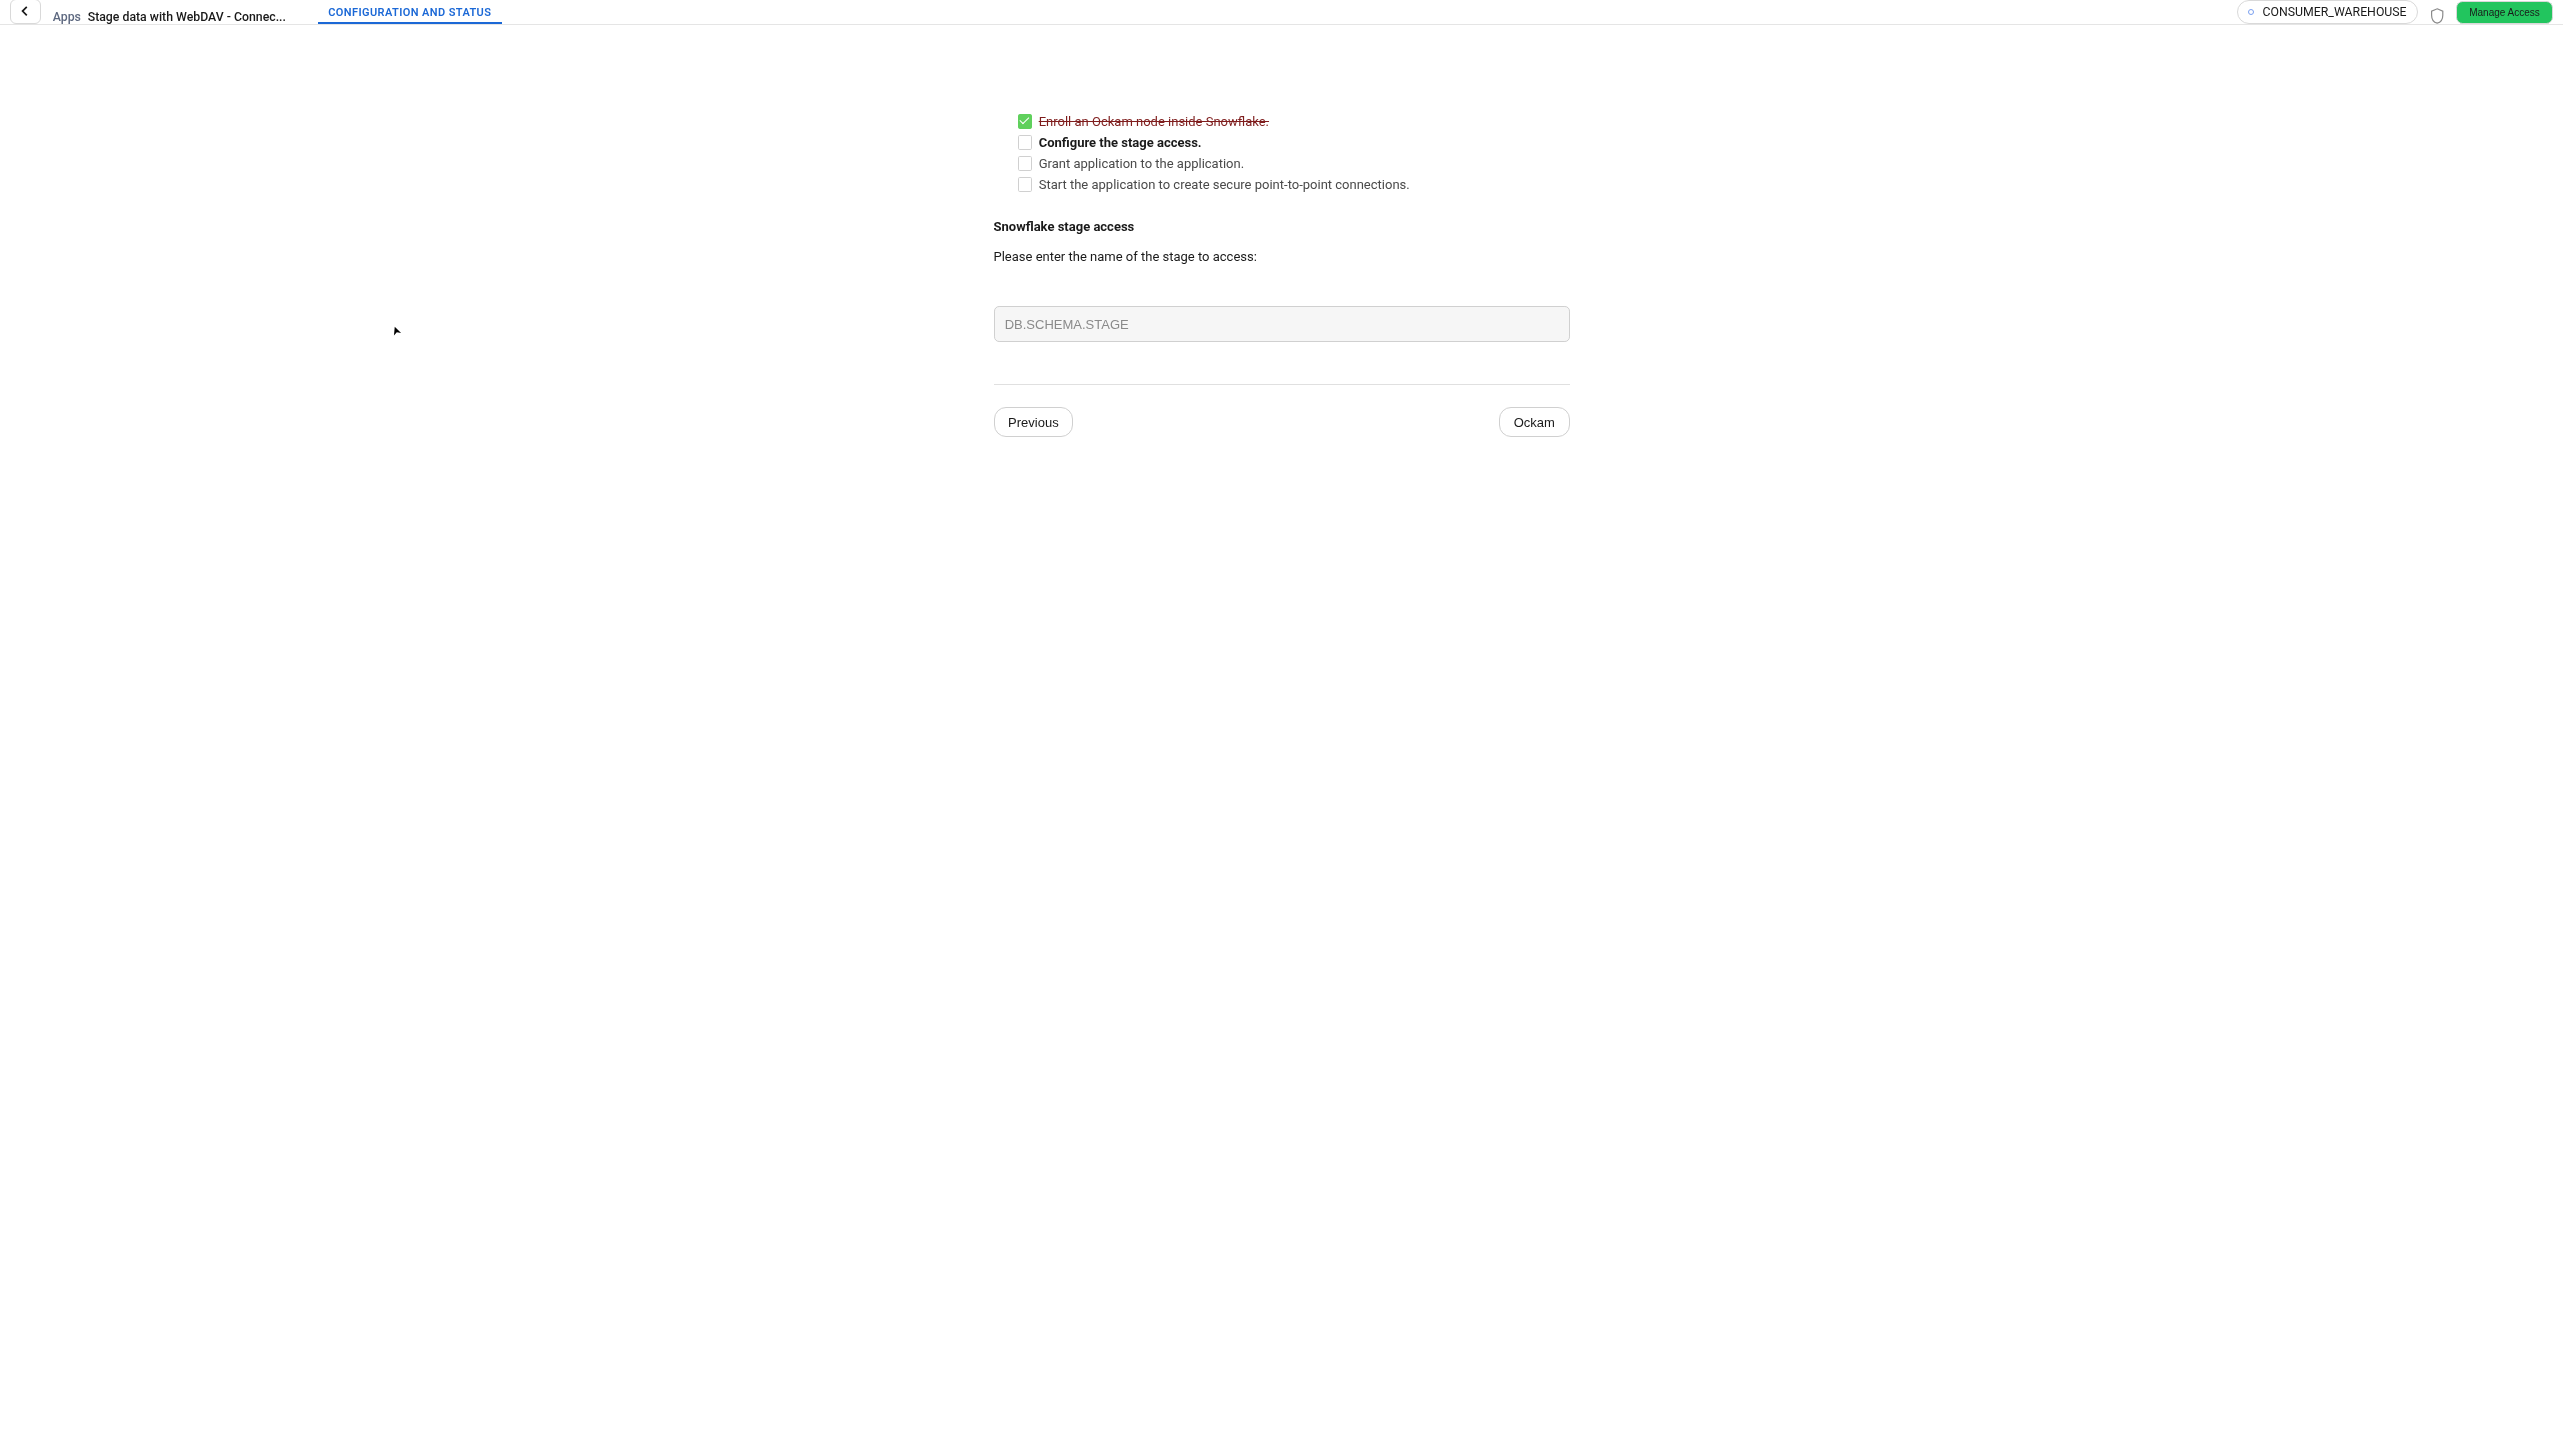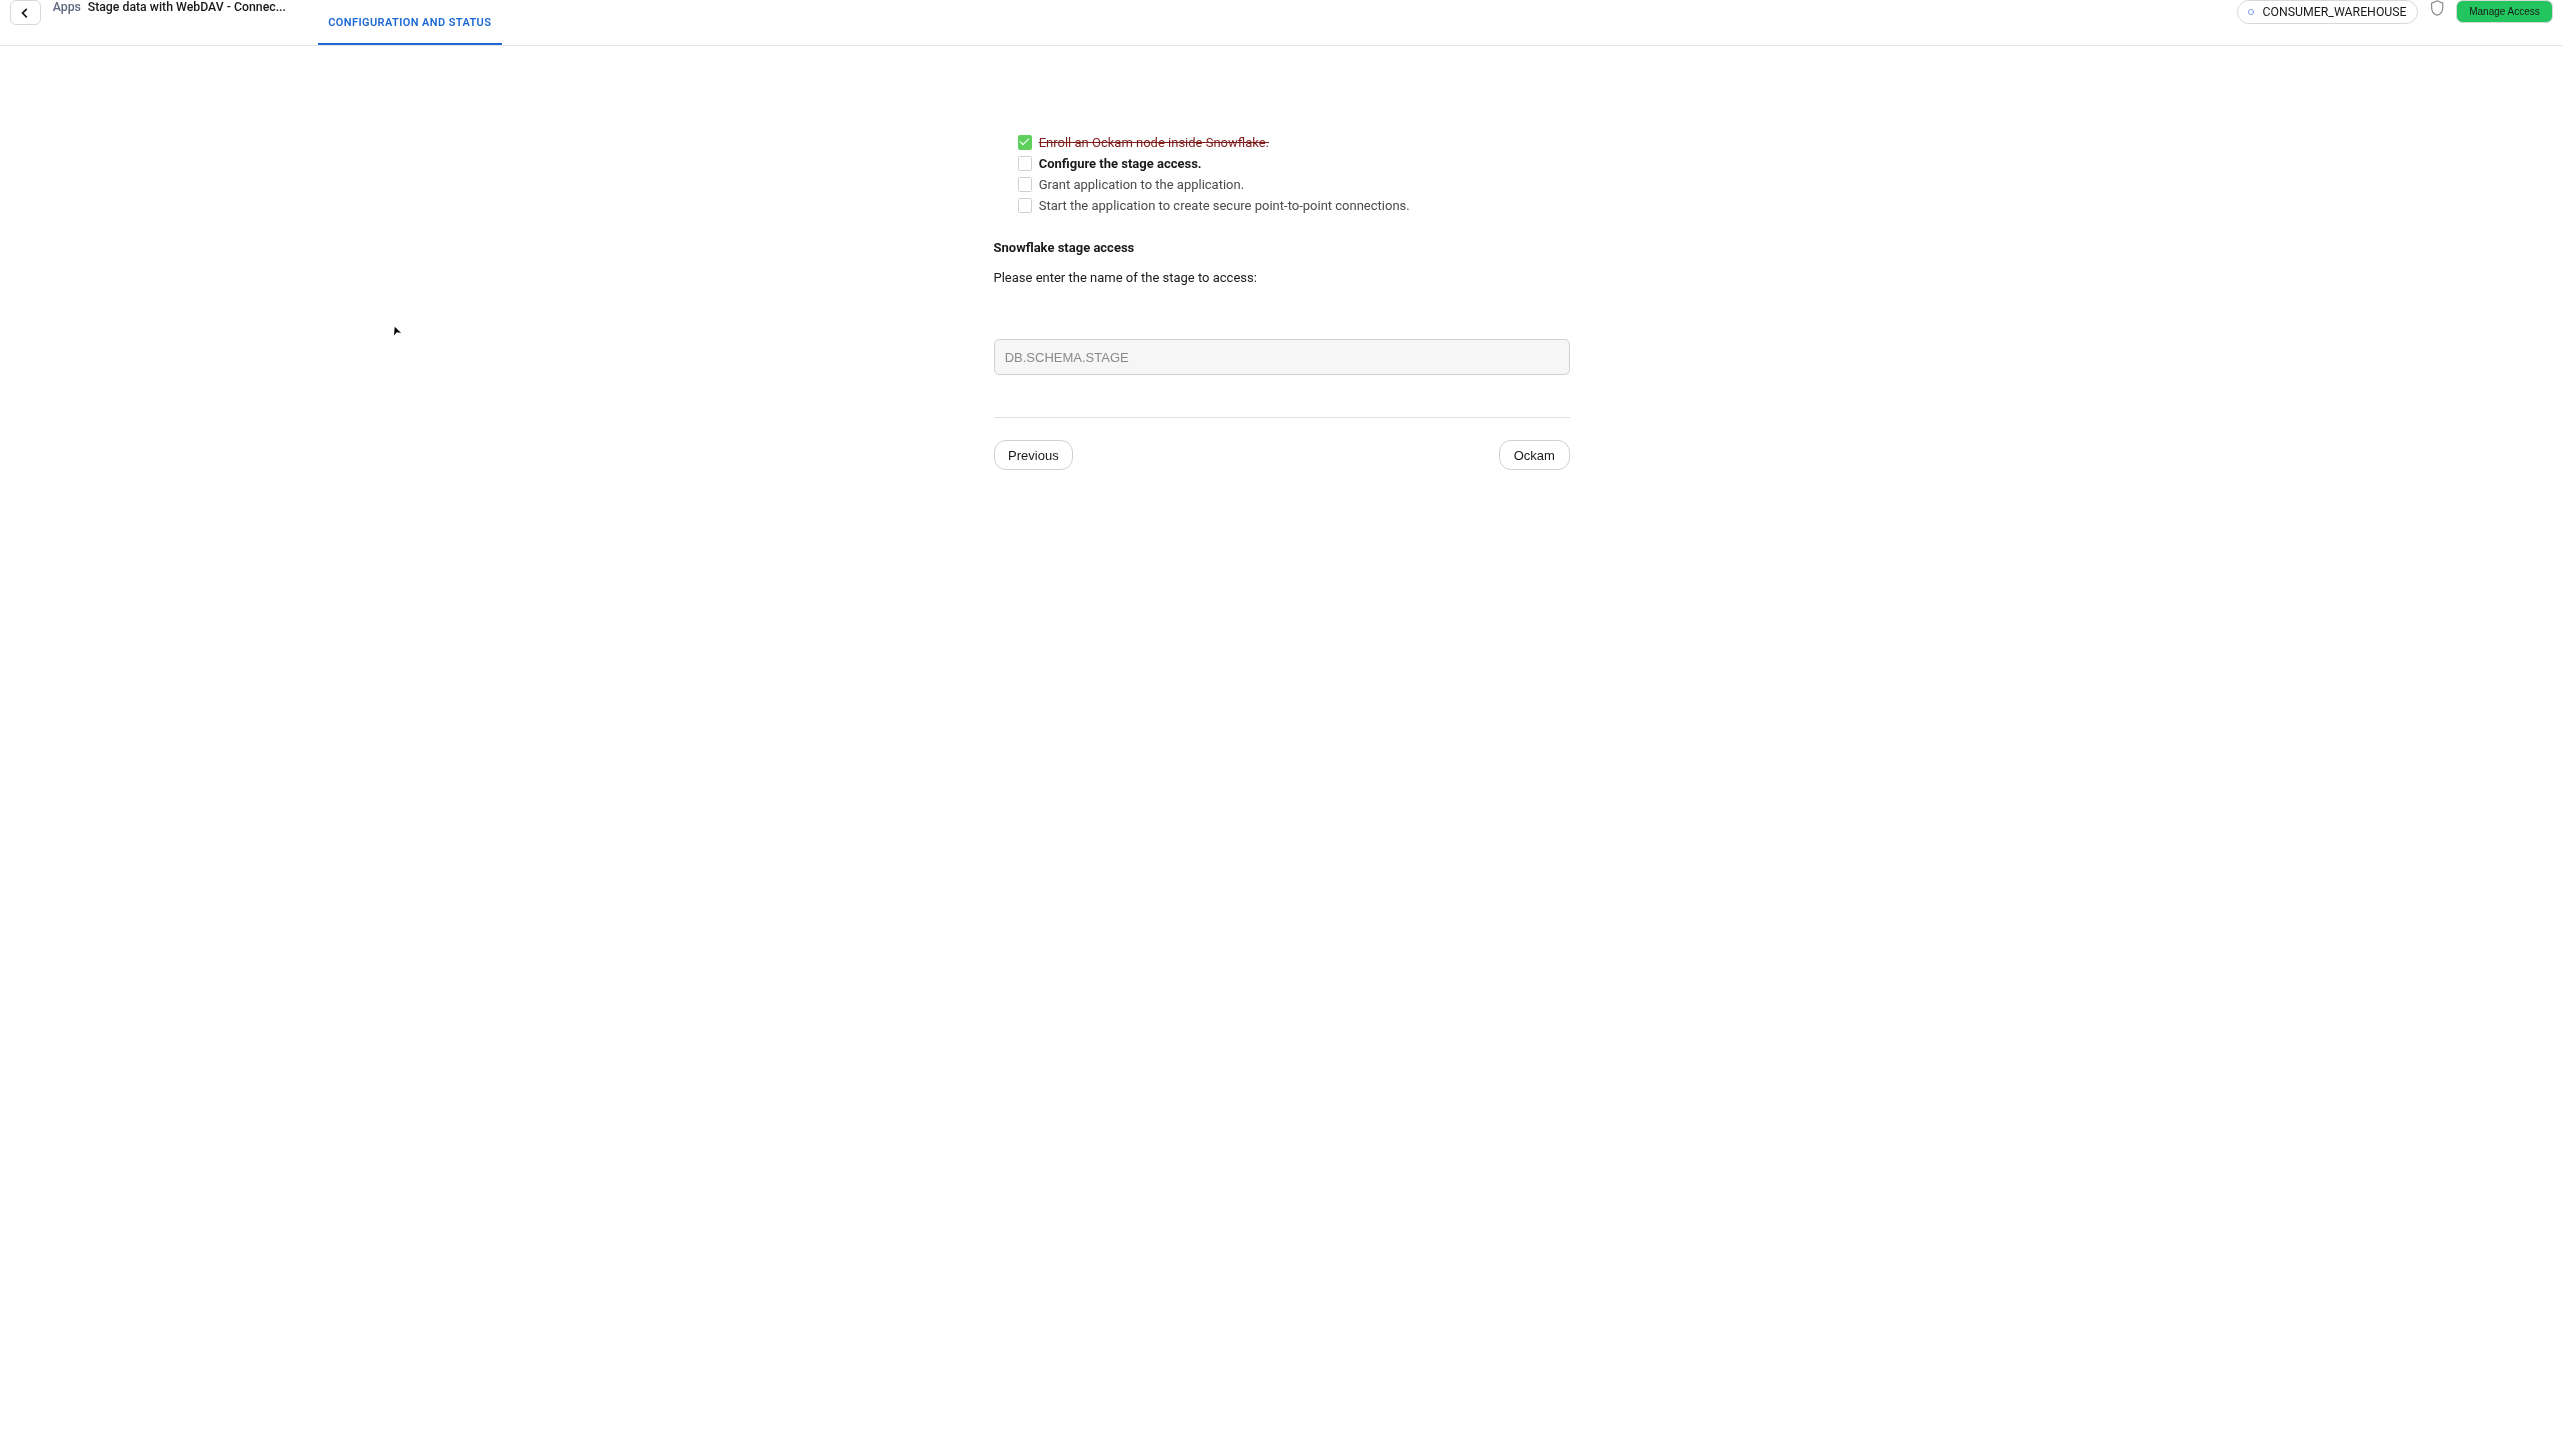--- a/index.html
+++ b/index.html
@@ -11,22 +11,22 @@
     body {
       font-family: -apple-system, BlinkMacSystemFont, "Segoe UI", Roboto, Helvetica, Arial, sans-serif;
       font-size: 12px;
       color: #1a1a1a;
       background: #fff;
     }
     
     
     .header {
       display: flex;
-      align-items: flex-start;
-      height: 46px;
+      align-items: flex-end;
+      height: 25px;
       padding: 0 10.2px;
       border-bottom: 0.8px solid #e5e5e5;
     }
     
     .back-button {
       width: 30.5px;
       height: 25.4px;
       border: 0.8px solid #d9d9d9;
       border-radius: 6px;
       display: flex;
@@ -209,21 +209,20 @@
     .section-title {
       font-size: 13px;
       font-weight: 700;
       margin-bottom: 15.3px;
       color: #1a1a1a;
     }
     
     .section-label {
       font-size: 13px;
       color: #1a1a1a;
-      margin-bottom: 12px;
     }
     
     .stage-input {
       width: 100%;
       padding: 9.3px 10.2px;
       border: 0.8px solid #d0d0d0;
       border-radius: 5.1px;
       font-size: 13px;
       background: #f6f6f6;
       color: #1a1a1a;

